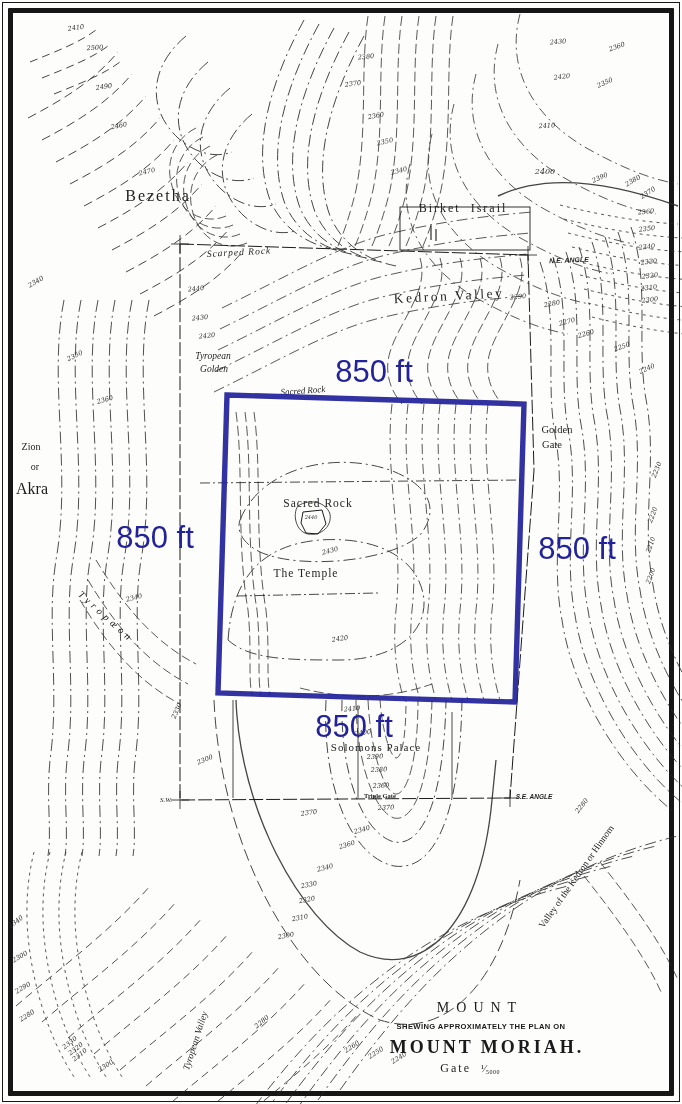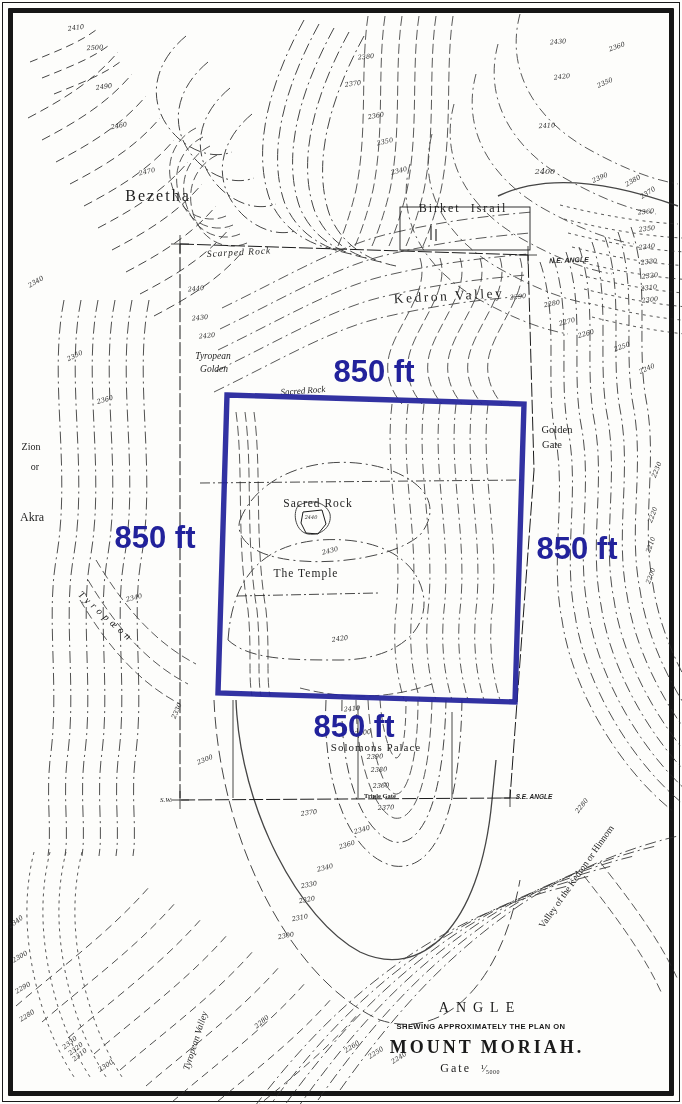--- a/index.html
+++ b/index.html
@@ -13,21 +13,21 @@
   #labels{position:absolute;left:0;top:0;width:682px;height:1104px;z-index:2;}
   #overlay-svg{z-index:3;}
   #ft-labels{position:absolute;left:0;top:0;width:682px;height:1104px;z-index:4;pointer-events:none;}
   .pl{position:absolute;white-space:pre;color:#1e1e1e;line-height:1;}
   .pl.sans{font-family:"Liberation Sans",sans-serif;}
   .pl.it{font-style:italic;}
   .pl.b{font-weight:bold;}
   .cl{position:absolute;font-style:italic;color:#2d2d2d;white-space:nowrap;line-height:1;
       font-family:"DejaVu Serif",serif;}
   .ft-label{position:absolute;transform:translate(-50%,-50%);font-family:"Liberation Sans",sans-serif;
-      font-weight:bold;font-size:31px;letter-spacing:0px;white-space:nowrap;}
+      font-weight:normal;font-size:31px;letter-spacing:0px;white-space:nowrap;}
   
   .tb{position:absolute;z-index:2;color:#1a1a1a;white-space:nowrap;}
   .tb-plan{left:480px;top:1008px;transform:translate(-50%,-50%);font-size:14px;letter-spacing:7px;}
   .tb-sub{left:481px;top:1026px;transform:translate(-50%,-50%);font-family:"Liberation Sans",sans-serif;
           font-weight:bold;font-size:7.6px;letter-spacing:0.4px;}
   .tb-title{left:487px;top:1047px;transform:translate(-50%,-50%);font-size:18px;letter-spacing:3px;font-weight:bold;}
   .tb-scale{left:470px;top:1068px;transform:translate(-50%,-50%);font-size:12px;letter-spacing:2px;}
   .tb-scale .frac{font-size:10px;letter-spacing:0;margin-left:10px;}
 </style>
 </head>
@@ -175,21 +175,21 @@
       <span class="pl it" style="left: 239px; top: 253px; font-size: 9.5px; letter-spacing: 1px; transform: translate(-50%, -50%) rotate(-3deg);">Scarped Rock</span>
       <span class="pl sans it b" style="left: 569px; top: 260px; font-size: 7px; transform: translate(-50%, -50%) rotate(-2deg);">N.E. ANGLE</span>
       <span class="pl" style="left: 449px; top: 296px; font-size: 13.5px; letter-spacing: 2.5px; transform: translate(-50%, -50%) rotate(-3deg);">Kedron Valley</span>
       <span class="pl it" style="left: 213px; top: 357px; font-size: 9.5px; transform: translate(-50%, -50%) rotate(0deg);">Tyropean</span>
       <span class="pl it" style="left: 214px; top: 370px; font-size: 9.5px; transform: translate(-50%, -50%) rotate(0deg);">Golden</span>
       <span class="pl it" style="left: 303px; top: 391px; font-size: 9px; transform: translate(-50%, -50%) rotate(-4deg);">Sacred Rock</span>
       <span class="pl" style="left: 557px; top: 430px; font-size: 10.5px; transform: translate(-50%, -50%) rotate(0deg);">Golden</span>
       <span class="pl" style="left: 552px; top: 445px; font-size: 10.5px; transform: translate(-50%, -50%) rotate(0deg);">Gate</span>
       <span class="pl" style="left: 31px; top: 447px; font-size: 10px; transform: translate(-50%, -50%) rotate(0deg);">Zion</span>
       <span class="pl" style="left: 35px; top: 467px; font-size: 10px; transform: translate(-50%, -50%) rotate(0deg);">or</span>
-      <span class="pl" style="left: 32px; top: 489px; font-size: 12px; transform: translate(-50%, -50%) rotate(0deg); margin-top: 28px;">Akra</span>
+      <span class="pl" style="left: 32px; top: 489px; font-size: 16px; transform: translate(-50%, -50%) rotate(0deg);">Akra</span>
       <span class="pl" style="left: 318px; top: 504px; font-size: 11.5px; letter-spacing: 1px; transform: translate(-50%, -50%) rotate(0deg);">Sacred Rock</span>
       <span class="pl" style="left: 306px; top: 574px; font-size: 11.5px; letter-spacing: 1px; transform: translate(-50%, -50%) rotate(0deg);">The Temple</span>
       <span class="pl it" style="left: 106px; top: 617px; font-size: 10px; letter-spacing: 4px; transform: translate(-50%, -50%) rotate(42deg);">Tyropœon</span>
       <span class="pl" style="left: 376px; top: 747px; font-size: 11px; letter-spacing: 1px; transform: translate(-50%, -50%) rotate(0deg);">Solomons Palace</span>
       <span class="pl b" style="left: 380px; top: 796px; font-size: 6.5px; transform: translate(-50%, -50%) rotate(0deg);">Triple Gate</span>
       <span class="pl it" style="left: 166px; top: 800px; font-size: 7px; transform: translate(-50%, -50%) rotate(0deg);">S.W.</span>
       <span class="pl sans it b" style="left: 534px; top: 797px; font-size: 6.5px; transform: translate(-50%, -50%) rotate(0deg);">S.E. ANGLE</span>
       <span class="pl" style="left: 577px; top: 877px; font-size: 9.5px; transform: translate(-50%, -50%) rotate(-55deg);">Valley of the Kedron or Hinnom</span>
       <span class="pl it" style="left: 196px; top: 1041px; font-size: 9.5px; transform: translate(-50%, -50%) rotate(-72deg);">Tyropean Valley</span>
       <span class="cl" style="left: 76px; top: 28px; font-size: 6.5px; transform: translate(-50%, -50%) rotate(-8deg);">2410</span>
@@ -273,21 +273,21 @@
     <polygon id="overlay-square" points="227,395 524,404 515,702 218,693" fill="none" stroke-width="5.4" opacity="0.93" stroke="#22229b"></polygon>
   </svg>
 
   <div id="ft-labels">
     <span class="ft-label" style="left: 374px; top: 372px; color: rgb(34, 34, 155);">850 ft</span>
     <span class="ft-label" style="left: 155px; top: 538px; color: rgb(34, 34, 155);">850 ft</span>
     <span class="ft-label" style="left: 577px; top: 549px; color: rgb(34, 34, 155);">850 ft</span>
     <span class="ft-label" style="left: 354px; top: 727px; color: rgb(34, 34, 155);">850 ft</span>
   </div>
 
-  <div class="tb tb-plan">ANGLE</div>
+  <div class="tb tb-plan">MOUNT</div>
   <div class="tb tb-sub">SHEWING APPROXIMATELY THE PLAN ON</div>
   <div class="tb tb-title">MOUNT MORIAH.</div>
   <div class="tb tb-scale">
     <span>Gate</span><span class="frac">¹⁄₅₀₀₀</span>
   </div>
 
   <div class="frame-outer"></div>
   <div class="frame-inner"></div>
 </div>
 

